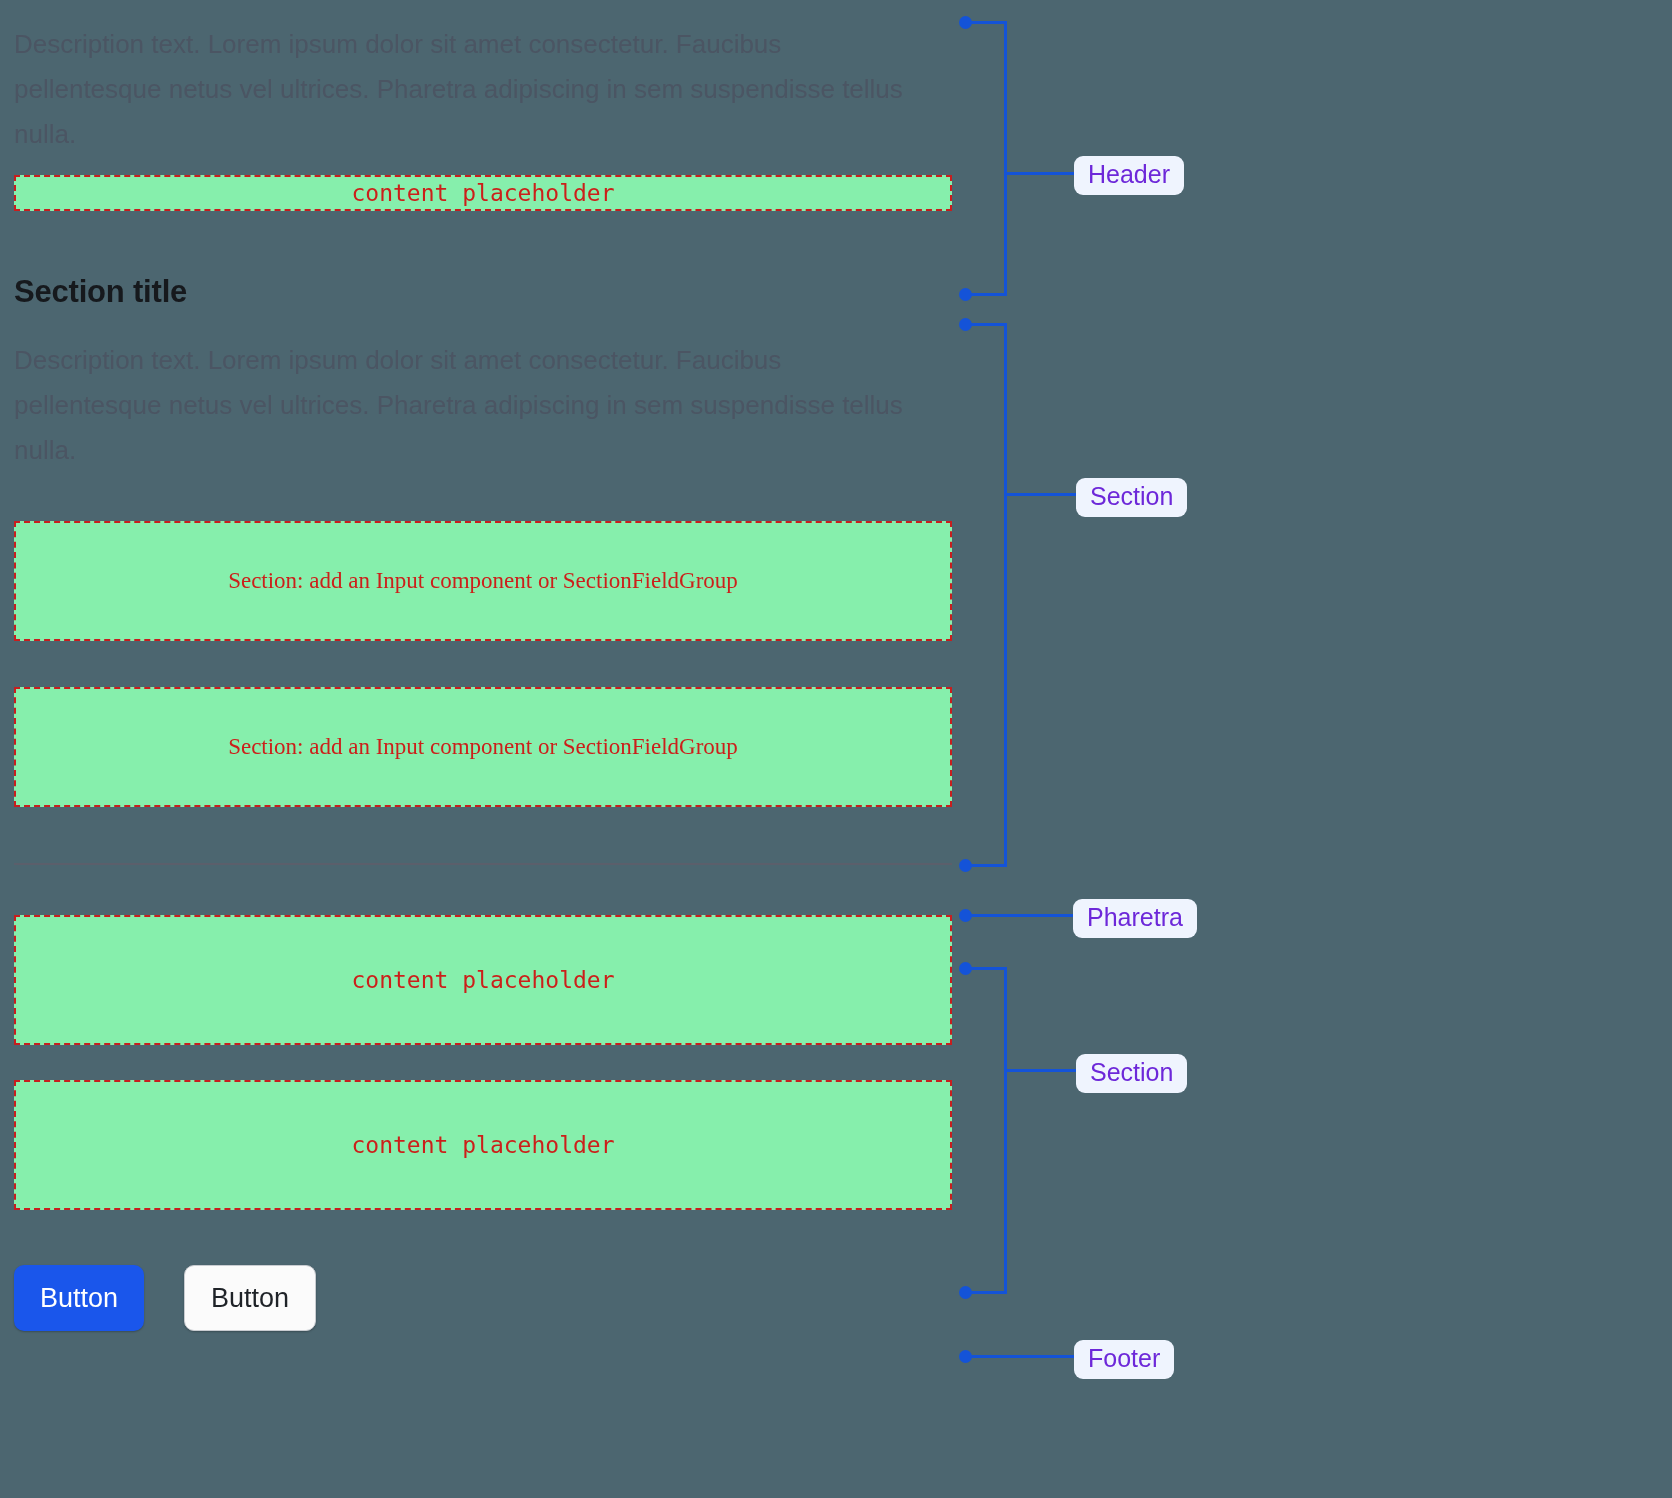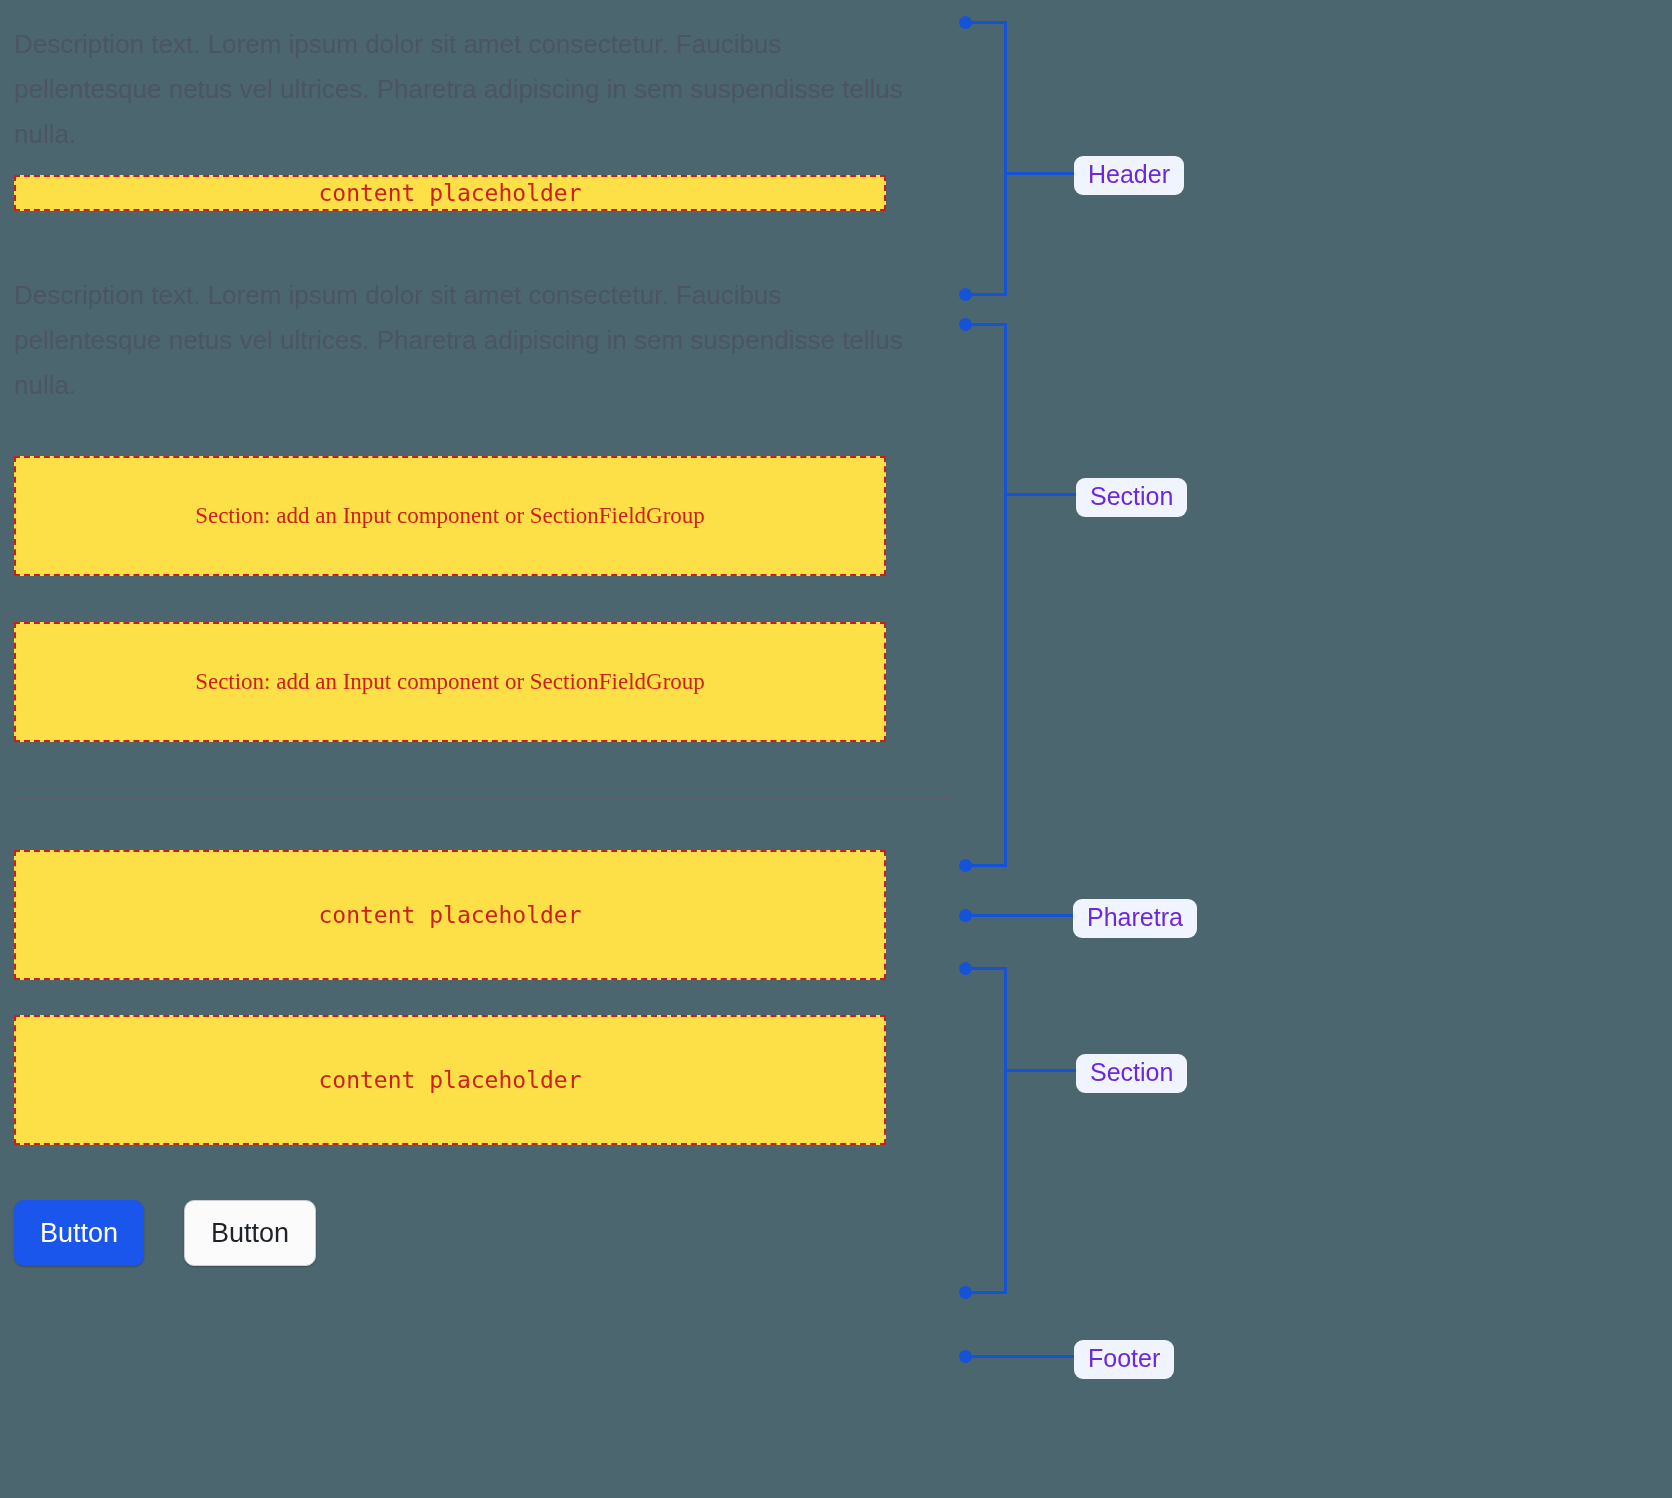--- a/index.html
+++ b/index.html
@@ -61,29 +61,29 @@
     font-size: 26px;
     line-height: 45px;
     color: #4b5563;
     margin: 0;
     max-width: 900px;
   }
 
   
   .ph {
     box-sizing: border-box;
-    background: #fde047;
+    background: #86efac;
     border: 2px dashed #c81e1e;
     color: #cc1f1a;
     font-family: "DejaVu Sans Mono", "Liberation Mono", monospace;
     font-size: 23px;
     display: flex;
     align-items: center;
     justify-content: center;
-    width: 872px;
+    width: 938px;
   }
   .ph-slim   { height: 36px; }
   .ph-tall   { height: 120px; font-family: Liberation Serif, serif; }
   .ph-medium { height: 130px; }
 
   
   .separator {
     width: 938px;
     height: 2px;
     background: #5b5f6b;
@@ -162,20 +162,21 @@
   <div class="form-col">
 
     <div>
 
       <p class="desc" style="margin-top:22px;">Description text. Lorem ipsum dolor sit amet consectetur. Faucibus pellentesque netus vel ultrices. Pharetra adipiscing in sem suspendisse tellus nulla.</p>
 
       <div class="ph ph-slim" style="margin-top:18px;">content placeholder</div>
     </div>
 
     <div style="margin-top:62px;">
+      <h2 class="section-title">Section title</h2>
 
       <p class="desc" style="margin-top:28px;">Description text. Lorem ipsum dolor sit amet consectetur. Faucibus pellentesque netus vel ultrices. Pharetra adipiscing in sem suspendisse tellus nulla.</p>
 
       <div class="ph ph-tall" style="margin-top:48px;">Section: add an Input component or SectionFieldGroup</div>
 
       <div class="ph ph-tall" style="margin-top:46px;">Section: add an Input component or SectionFieldGroup</div>
     </div>
 
     <hr class="separator" style="margin-top:56px;">
 

